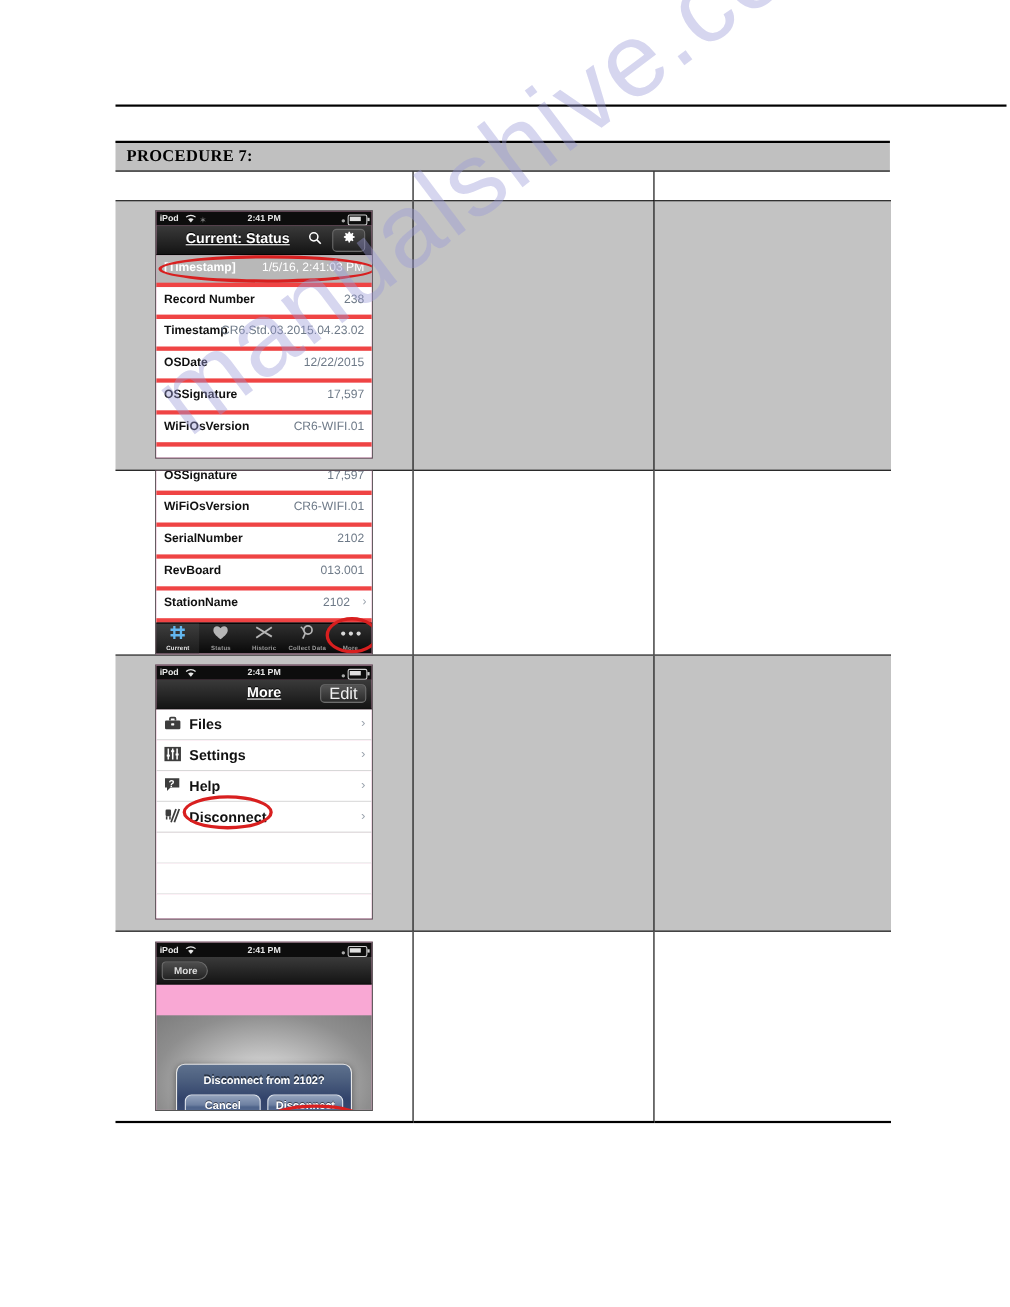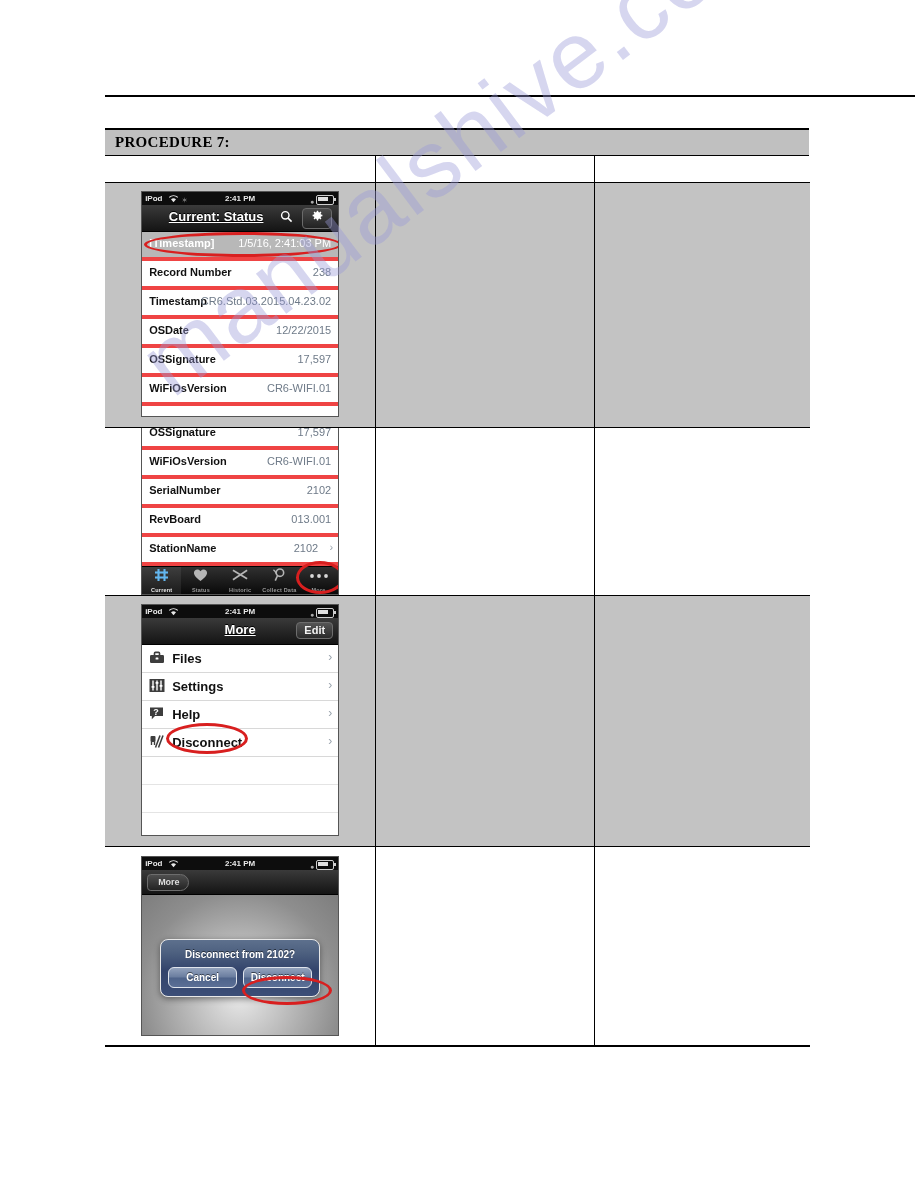--- a/index.html
+++ b/index.html
@@ -108,21 +108,21 @@
   .nav-gear{
     position:absolute;right:6px;top:3px;width:28px;height:19px;
     border:1px solid #6a6a6a;border-radius:4px;
     background:linear-gradient(#4a4a4a,#222);
     color:#fff;font-size:12px;line-height:19px;text-align:center;
   }
   .nav-edit{
     position:absolute;right:5px;top:4px;padding:1px 7px;
     border:1px solid #6d6d6d;border-radius:4px;
     background:linear-gradient(#555,#2a2a2a);
-    color:#f2f2f2;font-size:11px;font-weight:bold;line-height:13px;
+    color:#f2f2f2;font-size:15px;font-weight:normal;line-height:13px;
   }
   .nav-back{
     position:absolute;left:5px;top:4px;padding:1px 8px 1px 10px;
     border:1px solid #6d6d6d;border-radius:4px 9px 9px 4px;
     background:linear-gradient(#4e4e4e,#232323);
     color:#ddd;font-size:9px;font-weight:bold;line-height:13px;
   }
 
   
   .listrow{
@@ -174,22 +174,23 @@
   }
   .tabitem.active .tabicon{color:#63b7ef;}
   .tablabel{
     position:absolute;left:0;right:0;bottom:1px;
     font-size:5.5px;font-weight:bold;color:#9b9b9b;letter-spacing:.2px;
   }
   .tabitem.active .tablabel{color:#e9e9e9;}
 
   
   .alertscreen{
-    position:relative;height:140px;
+    position:relative;height:86px;
     background:radial-gradient(ellipse at 50% 72%, #e9e9e9 0%, #b9b9b9 38%, #8e8e8e 72%, #7d7d7d 100%);
+    margin-top:28px;
   }
   .alertbox{
     position:absolute;left:18px;right:18px;top:44px;
     border:1px solid #e8e8e8;border-radius:8px;
     background:linear-gradient(#5d708d 0%, #4e6180 22%, #32436b 55%, #3c4e77 100%);
     box-shadow:0 2px 6px rgba(0,0,0,.45);
     padding:9px 7px 8px 7px;
   }
   .alertmsg{
     text-align:center;color:#fff;font-size:10px;font-weight:bold;

